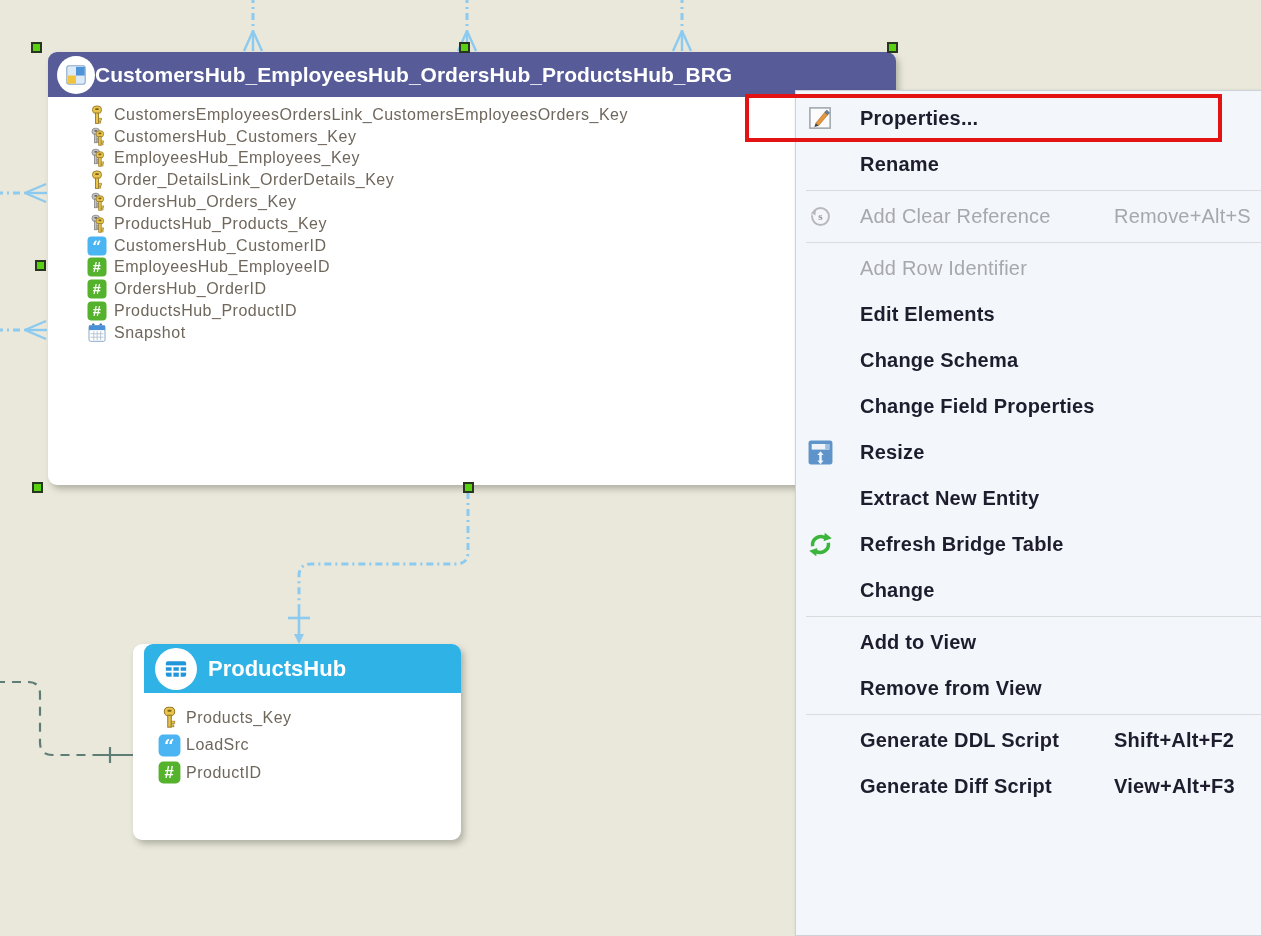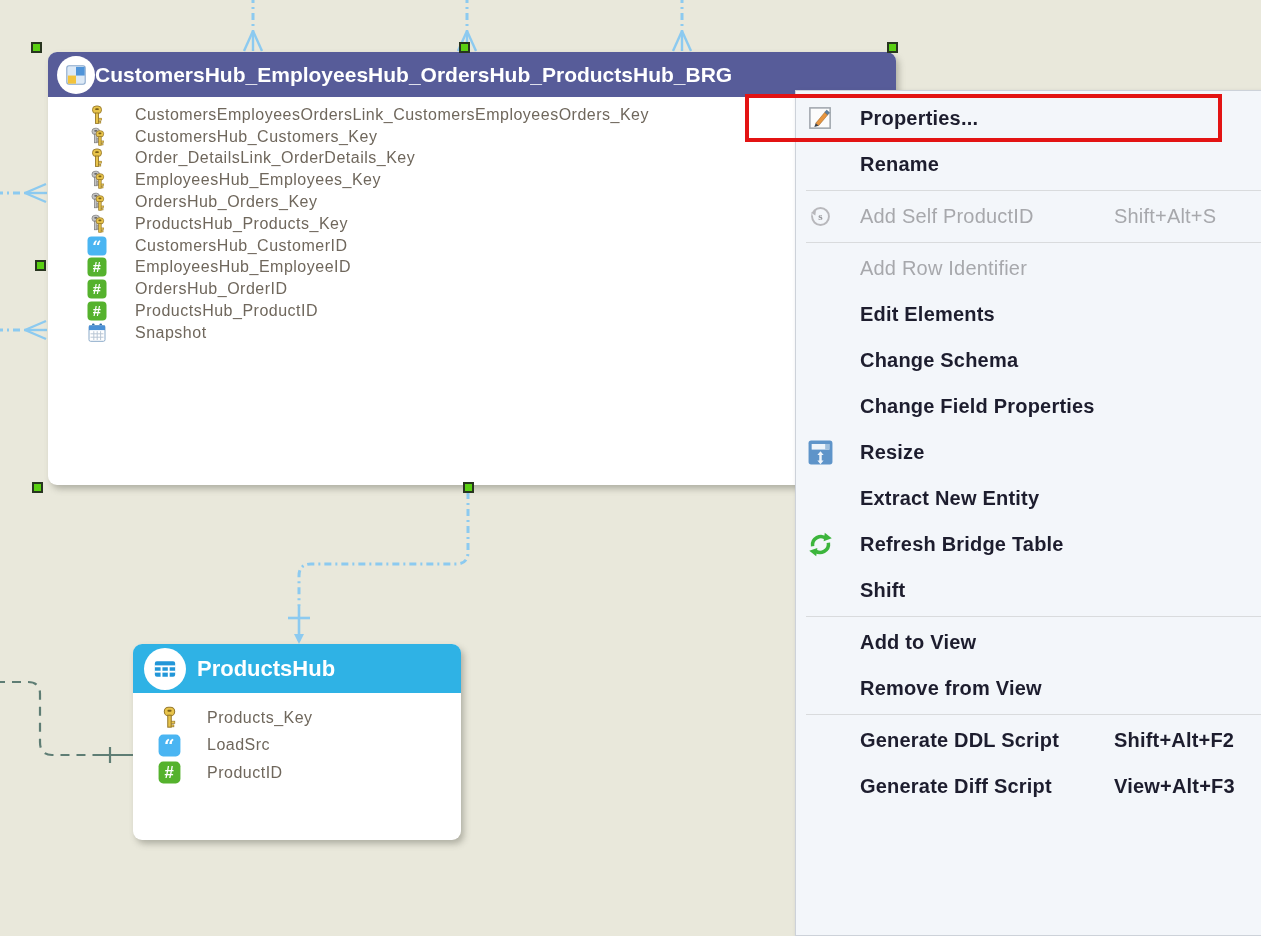--- a/index.html
+++ b/index.html
@@ -21,28 +21,28 @@
 
   #brg{left:48px;top:52px;width:848px;height:433px;}
   #brg .entity-header{height:45px;background:#575c99;font-size:21px;padding-left:9px;}
   #brg .icon-circle{width:38px;height:38px;}
   #brg .icon-circle svg{width:26px;height:26px;}
   #brg .entity-fields{padding:7px 0 0 37px;}
   #brg .field-row{height:21.8px;font-size:16px;letter-spacing:.5px;}
   #brg .field-icon svg{width:20px;height:20px;}
 
   #ph{left:133px;top:644px;width:328px;height:196px;}
-  #ph .entity-header{height:49px;background:#2fb2e5;font-size:22px;gap:11px;padding-left:11px;}
+  #ph .entity-header{height:49px;background:#2fb2e5;font-size:22px;gap:11px;padding-left:11px;margin-left:11px;}
   #ph .icon-circle{width:42px;height:42px;}
   #ph .icon-circle svg{width:28px;height:28px;}
   #ph .entity-fields{padding:11px 0 0 24px;}
   #ph .field-row{height:27.5px;font-size:16px;letter-spacing:.5px;}
   #ph .field-icon svg{width:23px;height:23px;}
 
-  .field-row{display:flex;align-items:center;gap:26px;color:#6f675c;white-space:nowrap;}
+  .field-row{display:flex;align-items:center;gap:5px;color:#6f675c;white-space:nowrap;}
   .field-icon{width:24px;display:flex;justify-content:center;align-items:center;flex:none;}
 
   
   .handle{position:absolute;width:11px;height:11px;box-sizing:border-box;
     background:#5ad012;border:2px solid #28351f;z-index:30;}
 
   
   .menu{position:absolute;left:751px;top:90px;width:520px;height:846px;
     box-sizing:border-box;background:#f3f6fa;border:1px solid #cdd2d9;
     box-shadow:3px 3px 5px rgba(90,90,100,.45);padding-top:4px;z-index:40;overflow:hidden;margin-left:44px;}
@@ -165,56 +165,56 @@
                   <rect x="11.5" y="13.2" width="3.1" height="2" stroke-width="0.6"></rect>
                   <rect x="11.5" y="16.4" width="2.3" height="1.7" stroke-width="0.6"></rect>
                 </g>
               </g>
             </svg>
           </span>
           <span>CustomersHub_Customers_Key</span>
         </div>
         <div class="field-row">
           <span class="field-icon">
+            <svg viewBox="0 0 24 24">
+              <g transform="translate(0.5,0.5)">
+                <g stroke="#7e7e7e" stroke-width="0.9" fill="#c4c4c4">
+                  <rect x="5.5" y="1" width="9" height="7.6" rx="3.6"></rect>
+                  <rect x="8.2" y="3.2" width="3.6" height="1.9" rx="0.9" fill="#696969" stroke="none"></rect>
+                  <rect x="8.5" y="8" width="3" height="10.4"></rect>
+                  <rect x="11.5" y="13.2" width="3.1" height="2" stroke-width="0.6"></rect>
+                  <rect x="11.5" y="16.4" width="2.3" height="1.7" stroke-width="0.6"></rect>
+                </g>
+              </g>
+              <g transform="translate(5.5,3.5)">
+                <g stroke="#96782a" stroke-width="0.9" fill="#e8c44b">
+                  <rect x="5.5" y="1" width="9" height="7.6" rx="3.6"></rect>
+                  <rect x="8.2" y="3.2" width="3.6" height="1.9" rx="0.9" fill="#7a5f17" stroke="none"></rect>
+                  <rect x="8.5" y="8" width="3" height="10.4"></rect>
+                  <rect x="11.5" y="13.2" width="3.1" height="2" stroke-width="0.6"></rect>
+                  <rect x="11.5" y="16.4" width="2.3" height="1.7" stroke-width="0.6"></rect>
+                </g>
+              </g>
+            </svg>
+          </span>
+          <span>EmployeesHub_Employees_Key</span>
+        </div>
+        <div class="field-row">
+          <span class="field-icon">
             <svg viewBox="0 0 20 20">
               <g stroke="#96782a" stroke-width="0.9" fill="#e8c44b">
                 <rect x="5.5" y="1" width="9" height="7.6" rx="3.6"></rect>
                 <rect x="8.2" y="3.2" width="3.6" height="1.9" rx="0.9" fill="#7a5f17" stroke="none"></rect>
                 <rect x="8.5" y="8" width="3" height="10.4"></rect>
                 <rect x="11.5" y="13.2" width="3.1" height="2" stroke-width="0.6"></rect>
                 <rect x="11.5" y="16.4" width="2.3" height="1.7" stroke-width="0.6"></rect>
               </g>
             </svg>
           </span>
           <span>Order_DetailsLink_OrderDetails_Key</span>
-        </div>
-        <div class="field-row">
-          <span class="field-icon">
-            <svg viewBox="0 0 24 24">
-              <g transform="translate(0.5,0.5)">
-                <g stroke="#7e7e7e" stroke-width="0.9" fill="#c4c4c4">
-                  <rect x="5.5" y="1" width="9" height="7.6" rx="3.6"></rect>
-                  <rect x="8.2" y="3.2" width="3.6" height="1.9" rx="0.9" fill="#696969" stroke="none"></rect>
-                  <rect x="8.5" y="8" width="3" height="10.4"></rect>
-                  <rect x="11.5" y="13.2" width="3.1" height="2" stroke-width="0.6"></rect>
-                  <rect x="11.5" y="16.4" width="2.3" height="1.7" stroke-width="0.6"></rect>
-                </g>
-              </g>
-              <g transform="translate(5.5,3.5)">
-                <g stroke="#96782a" stroke-width="0.9" fill="#e8c44b">
-                  <rect x="5.5" y="1" width="9" height="7.6" rx="3.6"></rect>
-                  <rect x="8.2" y="3.2" width="3.6" height="1.9" rx="0.9" fill="#7a5f17" stroke="none"></rect>
-                  <rect x="8.5" y="8" width="3" height="10.4"></rect>
-                  <rect x="11.5" y="13.2" width="3.1" height="2" stroke-width="0.6"></rect>
-                  <rect x="11.5" y="16.4" width="2.3" height="1.7" stroke-width="0.6"></rect>
-                </g>
-              </g>
-            </svg>
-          </span>
-          <span>EmployeesHub_Employees_Key</span>
         </div>
         <div class="field-row">
           <span class="field-icon">
             <svg viewBox="0 0 24 24">
               <g transform="translate(0.5,0.5)">
                 <g stroke="#7e7e7e" stroke-width="0.9" fill="#c4c4c4">
                   <rect x="5.5" y="1" width="9" height="7.6" rx="3.6"></rect>
                   <rect x="8.2" y="3.2" width="3.6" height="1.9" rx="0.9" fill="#696969" stroke="none"></rect>
                   <rect x="8.5" y="8" width="3" height="10.4"></rect>
                   <rect x="11.5" y="13.2" width="3.1" height="2" stroke-width="0.6"></rect>
@@ -393,22 +393,22 @@
       <div class="menu-sep"></div>
       <div class="menu-item disabled">
         <span class="mi-icon">
           <svg viewBox="0 0 24 24">
             <circle cx="12" cy="12" r="7.5" fill="none" stroke="#b8b8bc" stroke-width="1.7"></circle>
             <path d="M4 8 L9 8 L5.5 12.5 Z" fill="#f3f6fa" stroke="none"></path>
             <path d="M3.6 8.6 L8 6.2 L7.4 11 Z" fill="#b8b8bc"></path>
             <text x="12" y="15.4" text-anchor="middle" font-size="10" font-weight="bold" fill="#96969a" font-family="Liberation Serif, serif">s</text>
           </svg>
         </span>
-        <span>Add Self ProductID</span>
-        <span class="menu-shortcut">Shift+Alt+S</span>
+        <span>Add Clear Reference</span>
+        <span class="menu-shortcut">Remove+Alt+S</span>
       </div>
       <div class="menu-sep"></div>
       <div class="menu-item disabled">
         <span>Add Row Identifier</span>
       </div>
       <div class="menu-item">
         <span>Edit Elements</span>
       </div>
       <div class="menu-item">
         <span>Change Schema</span>
@@ -440,21 +440,21 @@
               <path d="M5 13.5 A 7.4 7.4 0 0 1 17.2 6.8"></path>
               <path d="M19 10.5 A 7.4 7.4 0 0 1 6.8 17.2"></path>
             </g>
             <path d="M15.8 1.6 L22 6.4 L14.8 9 Z" fill="#3cb53c"></path>
             <path d="M8.2 22.4 L2 17.6 L9.2 15 Z" fill="#3cb53c"></path>
           </svg>
         </span>
         <span>Refresh Bridge Table</span>
       </div>
       <div class="menu-item">
-        <span>Shift</span>
+        <span>Change</span>
         <span class="menu-arrow"></span>
       </div>
       <div class="menu-sep"></div>
       <div class="menu-item">
         <span>Add to View</span>
         <span class="menu-arrow"></span>
       </div>
       <div class="menu-item">
         <span>Remove from View</span>
       </div>

